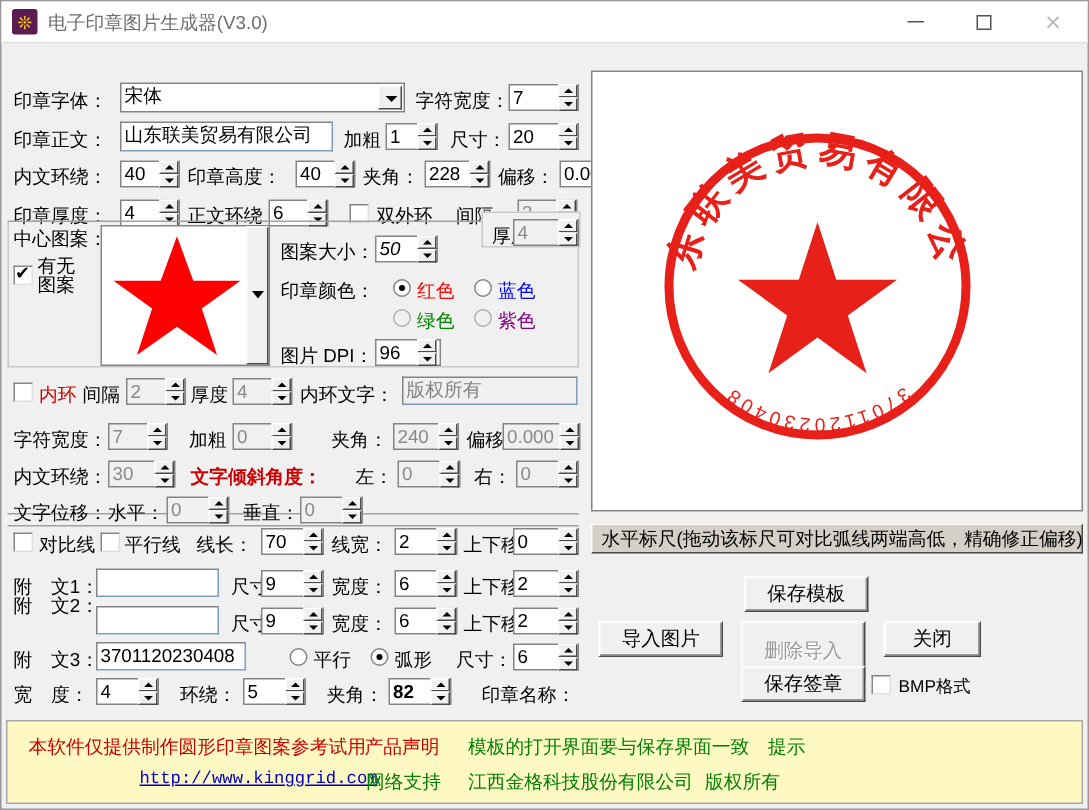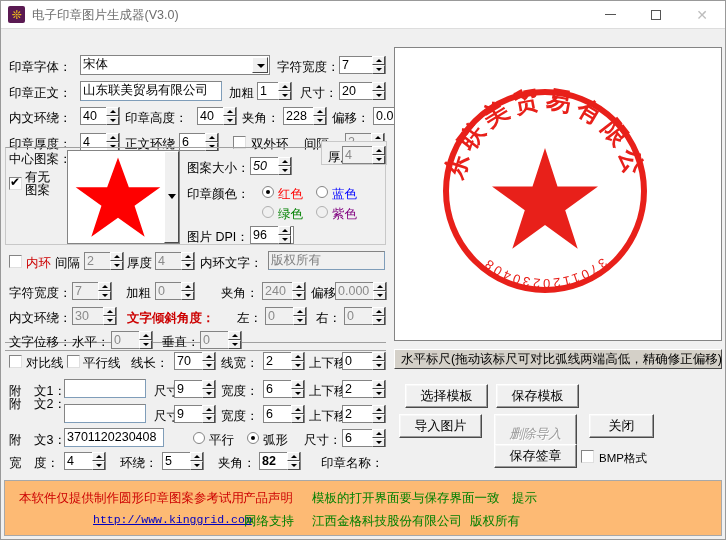--- a/index.html
+++ b/index.html
@@ -64,21 +64,21 @@
   .comboarrow:after{content:"";position:absolute;left:4px;top:6px;width:0;height:0;border-left:4px solid transparent;border-right:4px solid transparent;border-top:4px solid #000;}
 
   .grp{position:absolute;box-sizing:border-box;border:1px solid #c8c8c8;border-top-color:#a0a0a0;}
 
   
   .preview{position:absolute;background:#fff;border:1px solid #848484;box-sizing:border-box;}
   .ruler{position:absolute;box-sizing:border-box;background:#d4d0c8;border:1px solid #fff;
          border-right-color:#4a4a4a;border-bottom-color:#4a4a4a;font-size:12.5px;display:flex;align-items:center;padding-left:6px;white-space:nowrap;}
 
   
-  .footer{position:absolute;left:3px;bottom:3px;width:718px;height:56px;box-sizing:border-box;background:#fdba74;border:1px solid #a8a8a8;}
+  .footer{position:absolute;left:3px;bottom:3px;width:718px;height:56px;box-sizing:border-box;background:#fef9c3;border:1px solid #a8a8a8;}
   .ftxt{position:absolute;font-size:12.5px;white-space:nowrap;}
   .flink{text-decoration:underline;color:#0000c0;font-family:"Liberation Mono","DejaVu Sans Mono",monospace;font-size:11.5px;}
 
   .star{display:block;}
   .patbox{position:absolute;box-sizing:border-box;background:#fff;border:1px solid #848484;}
   .patscroll{position:absolute;box-sizing:border-box;background:#f0f0f0;border:1px solid #fff;border-right-color:#4a4a4a;border-bottom-color:#4a4a4a;}
   .patscroll:after{content:"";position:absolute;left:3px;top:47%;width:0;height:0;border-left:4px solid transparent;border-right:4px solid transparent;border-top:5px solid #000;}
 </style>
 </head>
 <body>
@@ -486,24 +486,23 @@
       </text>
       <text font-family="'Liberation Sans',sans-serif" font-size="13" fill="#e8201a" letter-spacing="2.5">
         <textPath href="#arcBot" startOffset="50%" text-anchor="middle">3701120230408</textPath>
       </text>
       <polygon points="105,62 117.5,100.5 158,100.5 125.2,124.3 137.7,162.8 105,139 72.3,162.8 84.8,124.3 52,100.5 92.5,100.5" fill="#e8201a"></polygon>
     </svg>
   </div>
 
   <div class="ruler" style="left:393px;top:348px;width:328px;height:20px;">水平标尺(拖动该标尺可对比弧线两端高低，精确修正偏移)</div>
 
-  <div class="btn" style="left:404px;top:383px;width:83px;height:24px;">选择模板</div>
   <div class="btn" style="left:398px;top:413px;width:83px;height:24px;">导入图片</div>
   <div class="btn" style="left:495px;top:383px;width:83px;height:24px;">保存模板</div>
-  <div class="btn dis" style="left:493px;top:413px;width:83px;height:40px;font-style:italic;">删除导入</div>
+  <div class="btn dis" style="left:493px;top:413px;width:83px;height:40px;">删除导入</div>
   <div class="btn" style="left:588px;top:413px;width:65px;height:24px;">关闭</div>
   <div class="btn" style="left:493px;top:443px;width:83px;height:24px;">保存签章</div>
   <div class="chk" style="left:580px;top:449px;"></div>
   <div class="lbl" style="left:598px;top:450px;font-family:'Liberation Sans',sans-serif;font-size:11.5px;">BMP格式</div>
 
   <div class="footer">
     <div class="ftxt" style="left:14px;top:9px;color:#cc0000;">本软件仅提供制作圆形印章图案参考试用</div>
     <div class="ftxt" style="left:238px;top:9px;color:#cc0000;">产品声明</div>
     <div class="ftxt" style="left:307px;top:9px;color:#008000;">模板的打开界面要与保存界面一致</div>
     <div class="ftxt" style="left:507px;top:9px;color:#008000;">提示</div>

